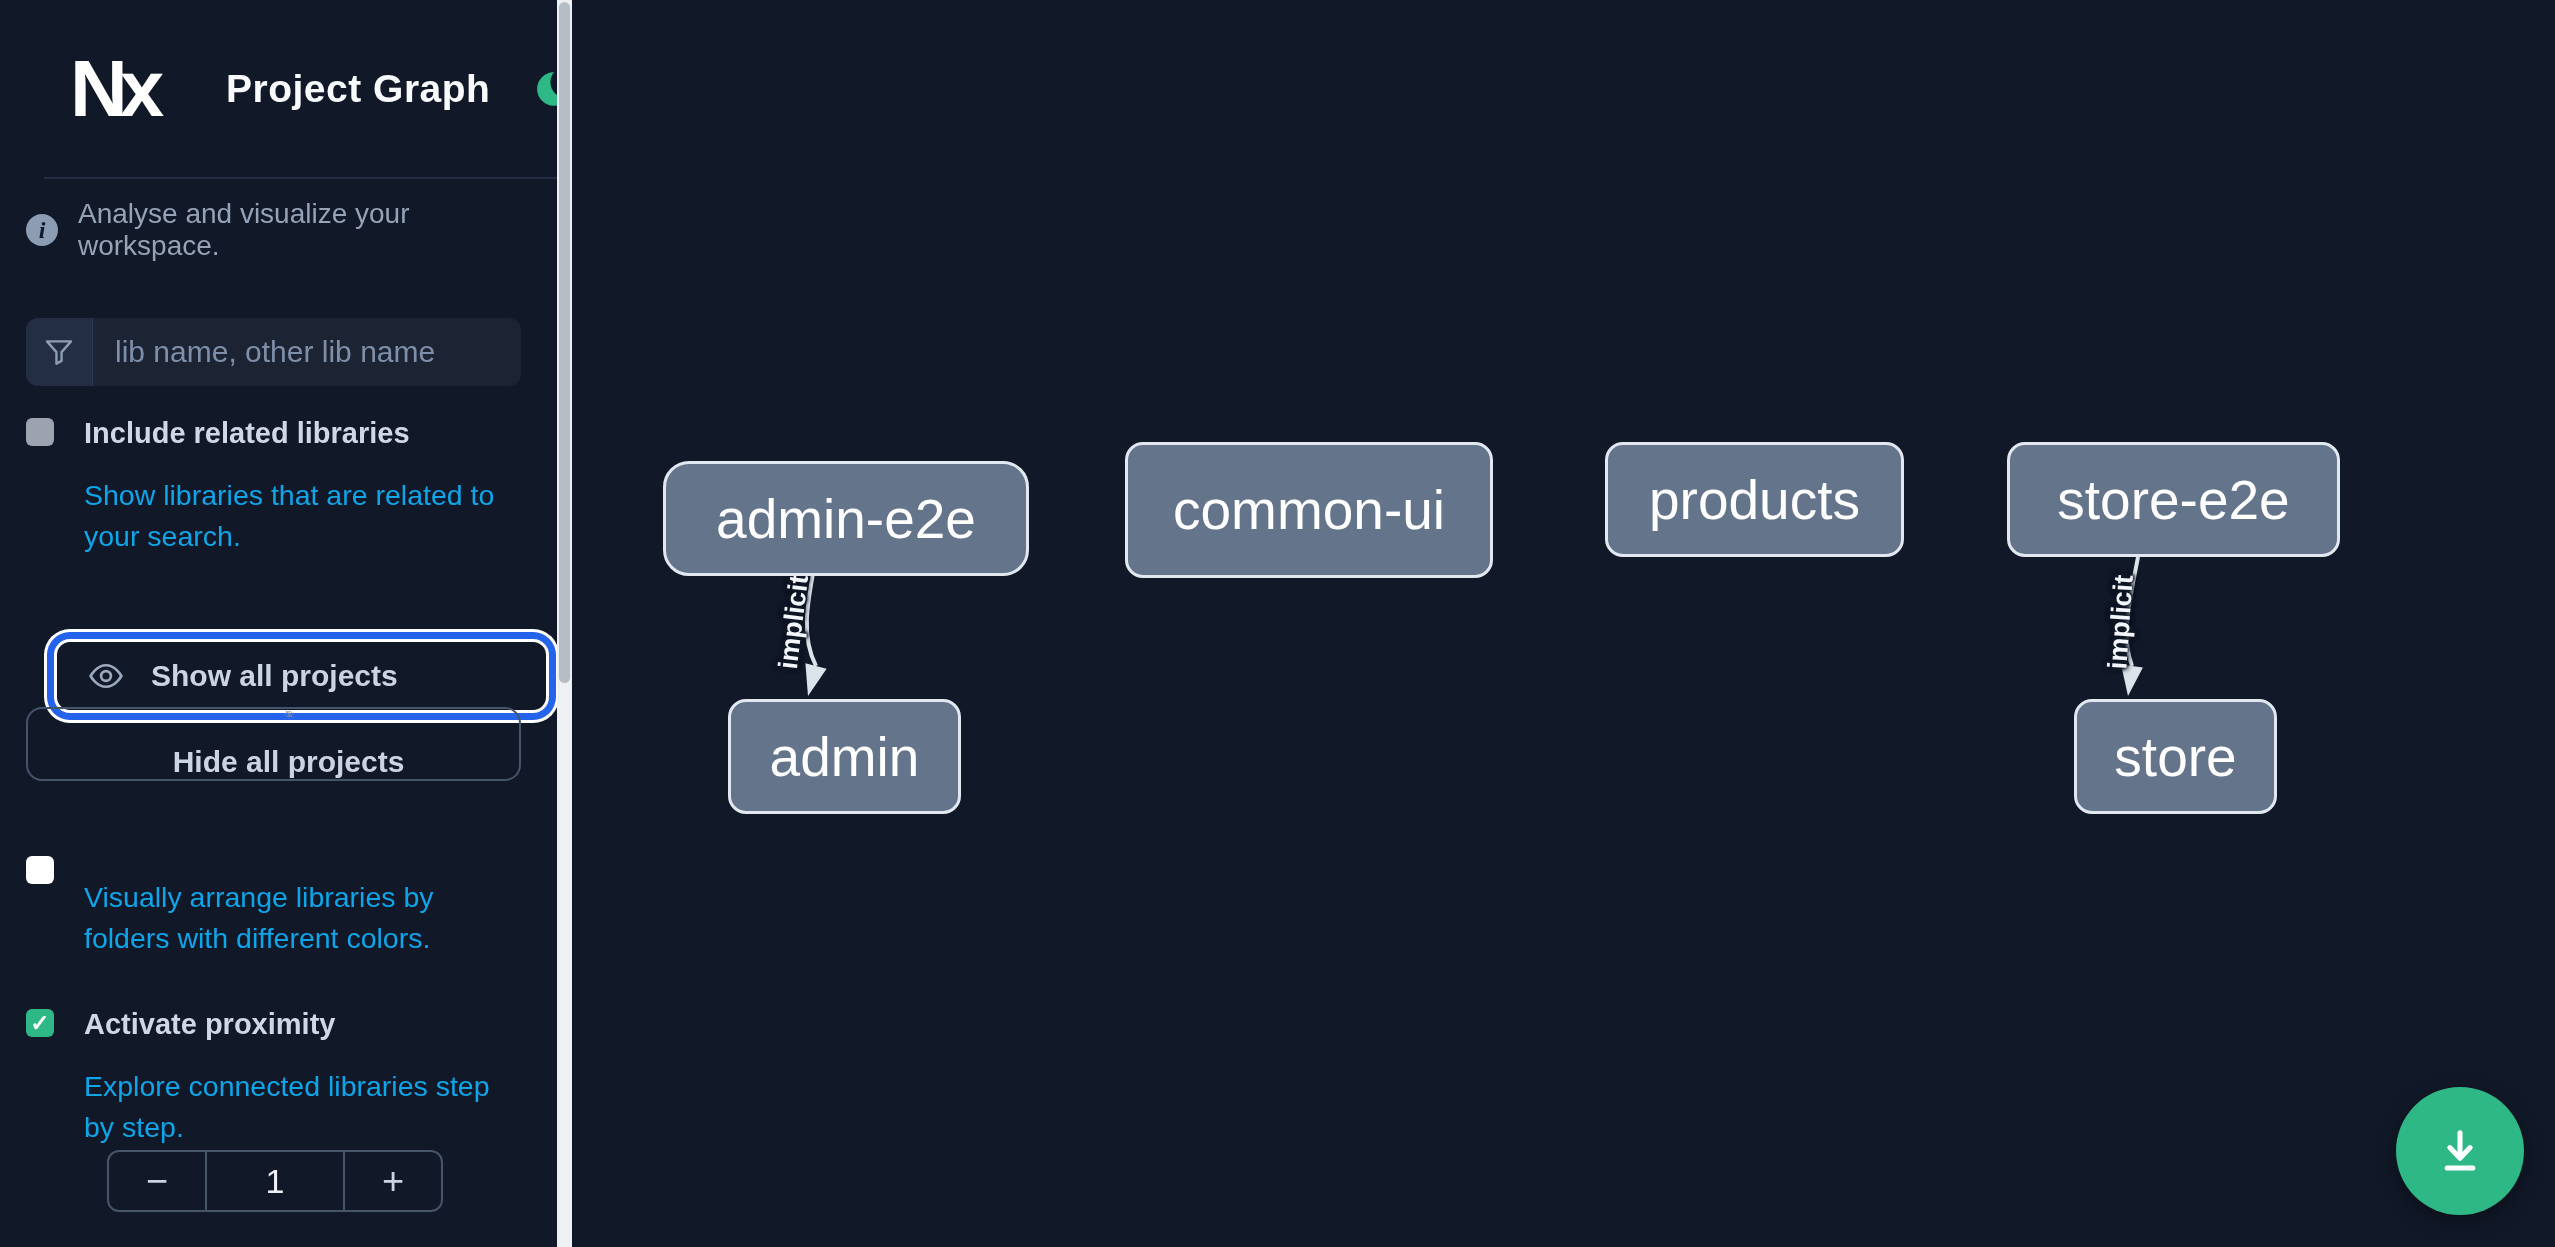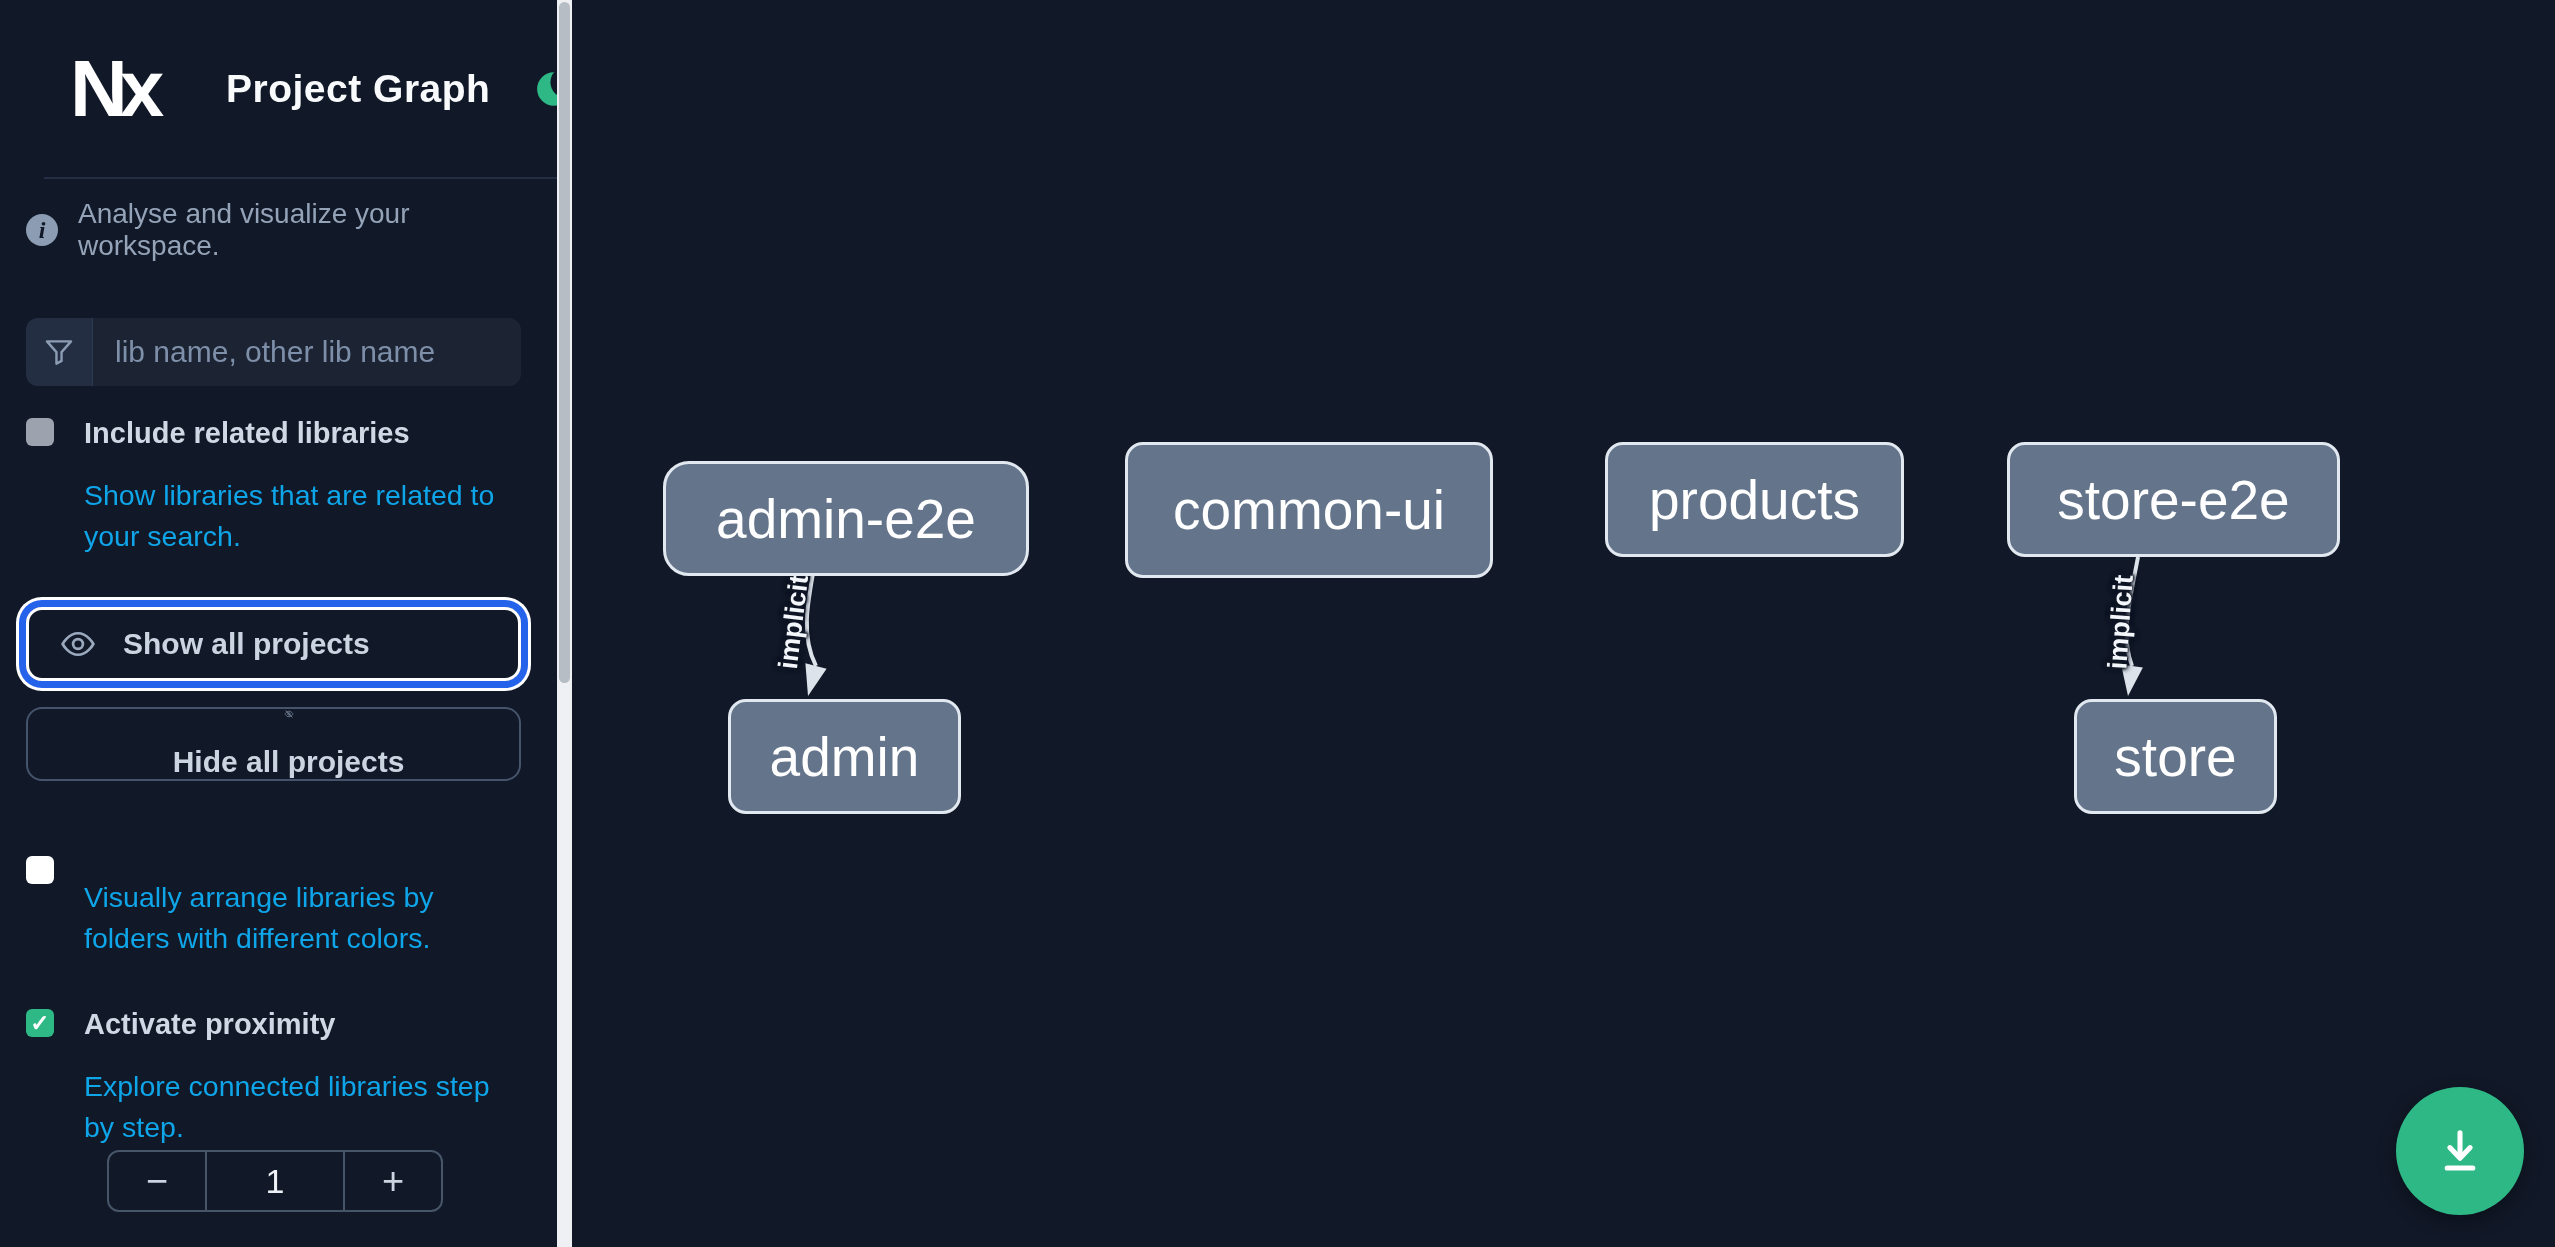--- a/index.html
+++ b/index.html
@@ -22,21 +22,21 @@
   .search input{flex:1;min-width:0;background:transparent;border:none;outline:none;color:#dbe3ee;font-size:30px;padding:0 22px;font-family:"Liberation Sans",sans-serif;}
   .search input::placeholder{color:#7e8fa9;}
   .check-block{position:absolute;left:26px;width:500px;display:grid;grid-template-columns:58px 1fr;align-items:start;cursor:pointer;}
   .cb{width:28px;height:28px;border-radius:6px;margin-top:3px;}
   .cb-muted{background:var(--checkbox-muted,#9ca3af);}
   .cb-white{background:var(--checkbox-unchecked,#ffffff);}
   .cb-green{background:var(--accent,#2eb886);color:#fff;font-size:23px;font-weight:700;display:flex;align-items:center;justify-content:center;}
   .check-label{font-size:29px;font-weight:700;color:#cfd8e4;line-height:36px;}
   .check-desc{grid-column:2;font-size:28.5px;color:#0ea5e9;line-height:41px;margin-top:24px;max-width:437px;}
   .btn{position:absolute;left:26px;width:495px;height:74px;display:flex;align-items:center;gap:26px;padding:0 0 0 30px;border-radius:16px;background:transparent;font-size:30px;font-weight:600;color:#cbd5e1;box-sizing:border-box;cursor:pointer;font-family:"Liberation Sans",sans-serif;}
-  .btn-show{top:607px;border:3px solid #ffffff;box-shadow:0 0 0 7px var(--focus-ring,#2563eb),0 0 0 10px #ffffff;}
+  .btn-show{top:639px;border:3px solid #ffffff;box-shadow:0 0 0 7px var(--focus-ring,#2563eb),0 0 0 10px #ffffff;margin-left:28px;}
   .btn-hide{top:707px;border:2px solid #46546b;flex-direction:column;}
   .stepper{position:absolute;left:107px;top:1150px;width:336px;height:62px;display:flex;border:2px solid #475569;border-radius:12px;box-sizing:border-box;overflow:hidden;}
   .step-btn{width:96px;display:flex;align-items:center;justify-content:center;font-size:38px;color:#cbd5e1;background:none;border:none;cursor:pointer;font-family:"Liberation Sans",sans-serif;}
   .step-val{flex:1;display:flex;align-items:center;justify-content:center;font-size:34px;color:#eef2f7;border-left:2px solid #475569;border-right:2px solid #475569;}
   
   .scrollbar{position:absolute;left:557px;top:0;width:15px;height:1247px;background:var(--scroll-track,#eef0f3);}
   .scroll-thumb{position:absolute;left:2px;top:2px;width:11px;height:681px;border-radius:6px;background:var(--scroll-thumb,#b7bdc5);}
   
   .canvas{position:absolute;left:572px;top:0;width:1983px;height:1247px;background:var(--bg,#111827);}
   .edges{position:absolute;left:0;top:0;}

